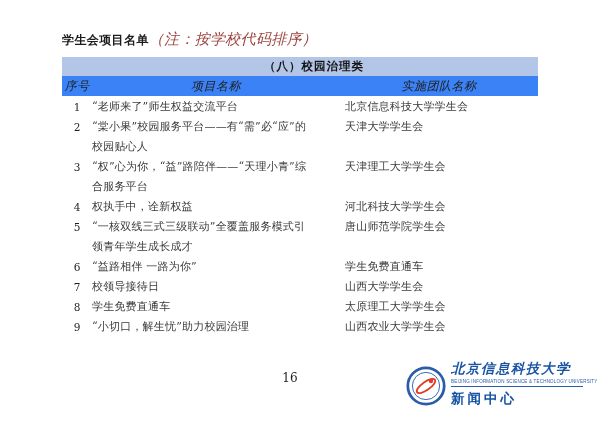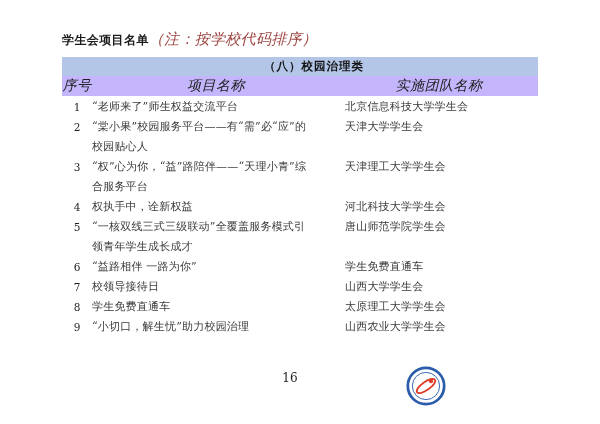--- a/index.html
+++ b/index.html
@@ -27,22 +27,22 @@
     font-size:11px;
   }
   .doc-table th,.doc-table td{padding:0;font-weight:normal;}
   tr.cat-row th{
     background:#b3c6e7;height:19px;
     font-family:"Liberation Sans","DejaVu Sans",sans-serif;
     font-weight:bold;font-size:11.5px;color:#141414;
     text-align:center;letter-spacing:1px;vertical-align:middle;padding-left:28px;
   }
   tr.col-row th{
-    background:#c4b5fd;height:20px;
-    font-style:italic;font-size:14px;color:#222222;
+    background:#3b82f6;height:20px;
+    font-style:italic;font-size:12px;color:#222222;
     text-align:center;vertical-align:middle;letter-spacing:0.5px;
   }
   tbody td{
     vertical-align:top;line-height:20px;background:#ffffff;
   }
   tbody tr:first-child td{padding-top:1px;}
   td.no{text-align:center;color:#1f1f1f;font-size:10.5px;}
   td.project{padding-right:28px;letter-spacing:0.2px;margin-left:19px;}
   td.team{padding-left:5px;letter-spacing:0.2px;}
   
@@ -153,14 +153,20 @@
 <div class="logo">
   <div class="logo-top">
     <span class="emblem">
       <svg width="40" height="40" viewBox="0 0 44 44">
         <circle cx="22" cy="22" r="20" fill="#ffffff" stroke="#2a5caa" stroke-width="3"></circle>
         <circle cx="22" cy="22" r="15" fill="#ffffff" stroke="#2a5caa" stroke-width="1"></circle>
         <ellipse cx="22" cy="22" rx="12" ry="4.5" fill="none" stroke="#e03c28" stroke-width="2" transform="rotate(-35 22 22)"></ellipse>
         <circle cx="27.5" cy="16.5" r="2.4" fill="#e03c28"></circle>
       </svg>
     </span>
+    <div class="logo-text">
+      <div class="uni-cn">北京信息科技大学</div>
+      <div class="uni-en">BEIJING INFORMATION SCIENCE &amp; TECHNOLOGY UNIVERSITY</div>
+      <hr class="logo-divider">
+      <div class="dept">新闻中心</div>
+    </div>
   </div>
 </div>
 
 </body></html>

